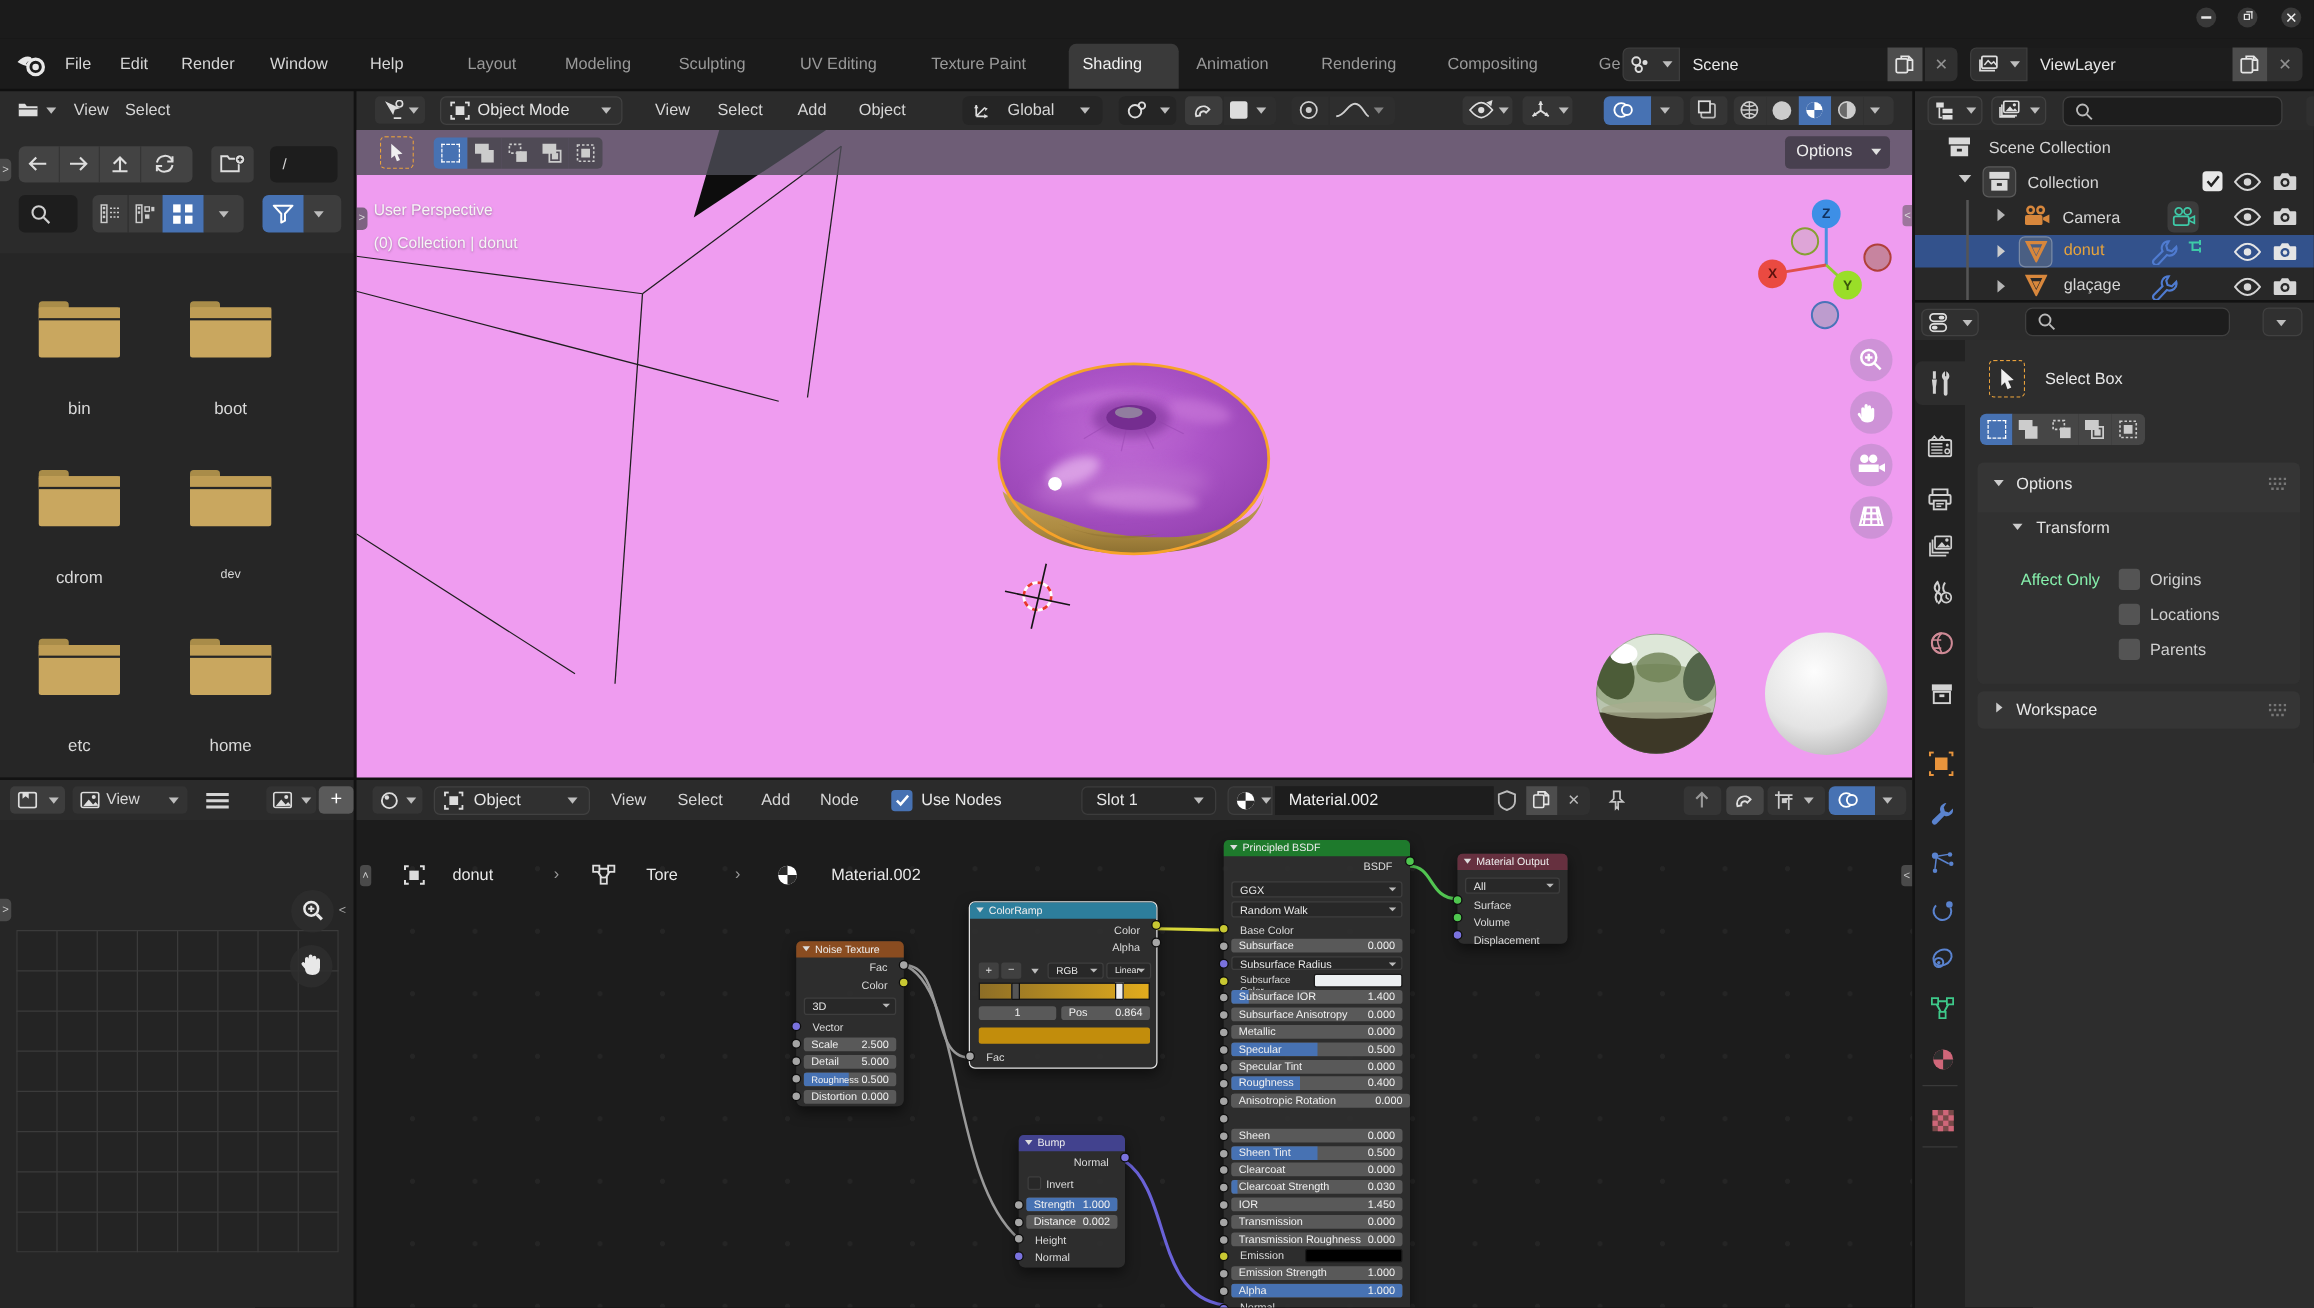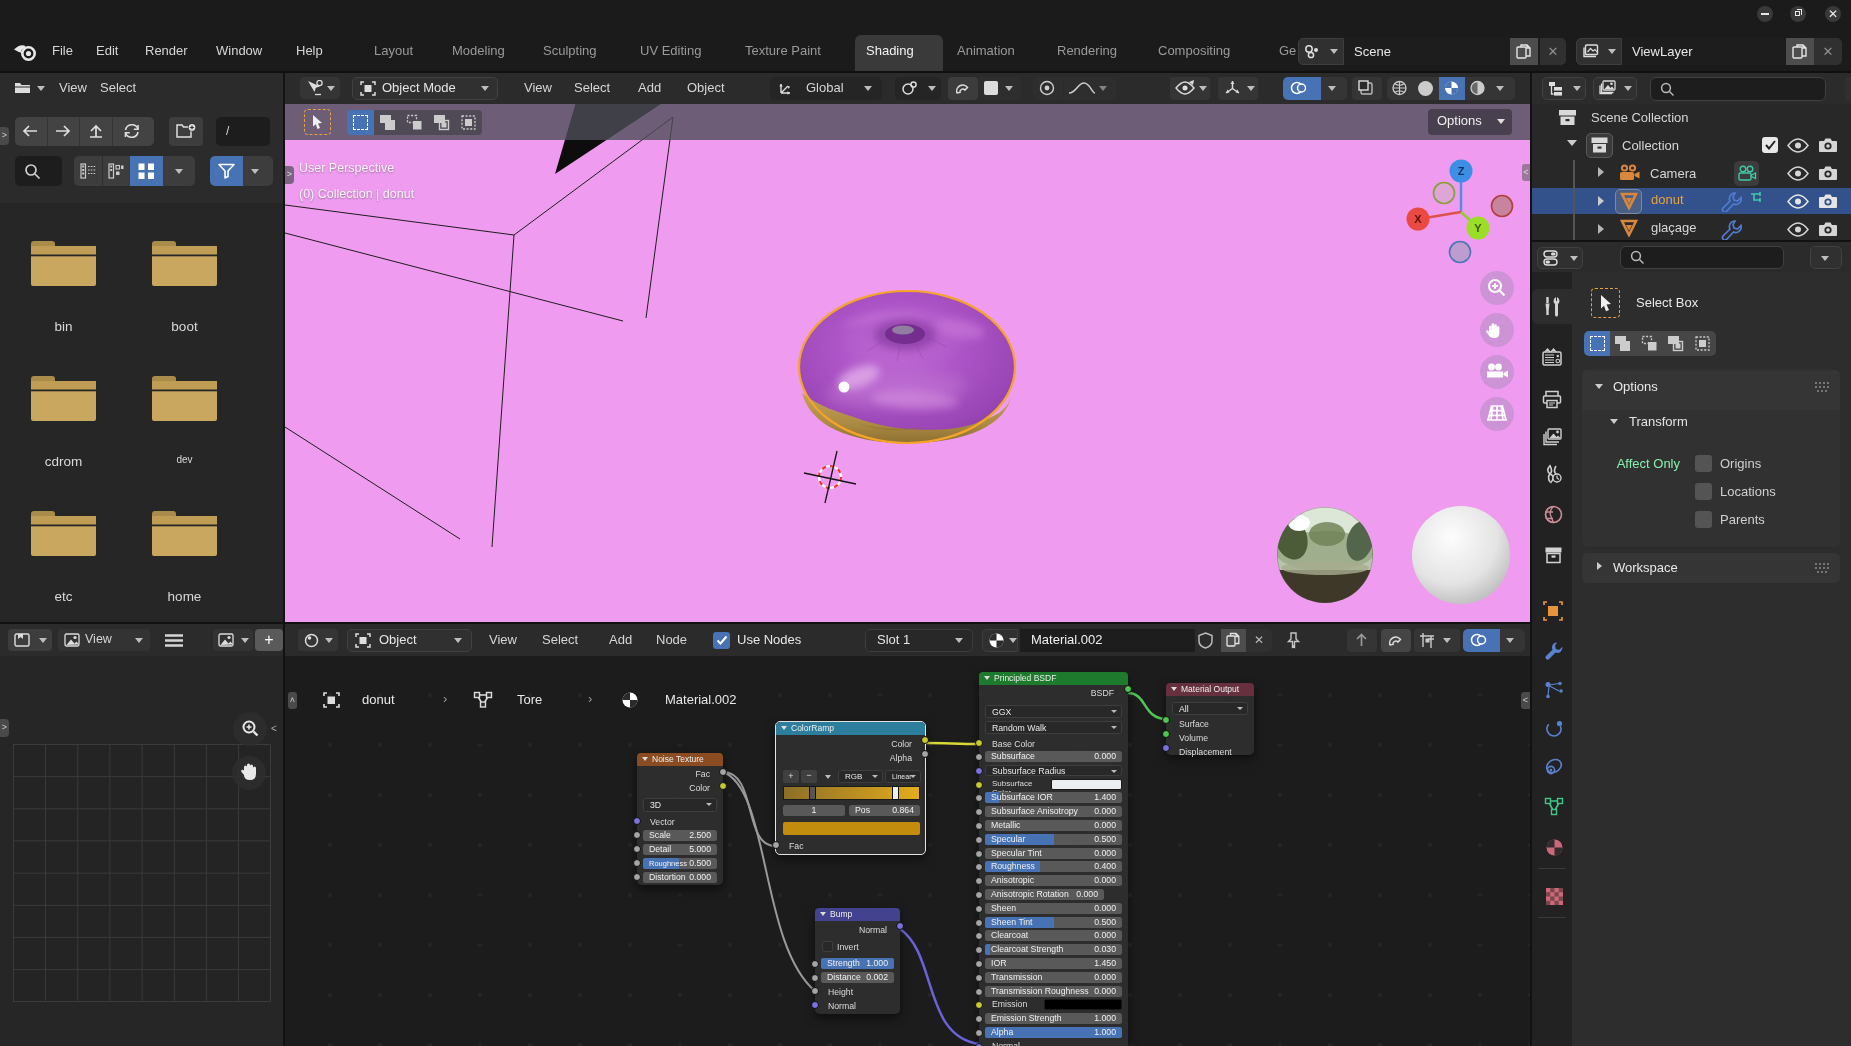--- a/index.html
+++ b/index.html
@@ -752,21 +752,21 @@
         </div>
 <div class="sl" style="position:absolute;left:6px;top:189.4px;width:137px">
           <i style="width:40%"></i>
           <b>Roughness</b>
           <s>0.400</s>
         </div>
 <div class="sl" style="position:absolute;left:6px;top:203.2px;width:137px">
           <b>Anisotropic</b>
           <s>0.000</s>
         </div>
-<div class="sl" style="position:absolute;left:6px;top:217.0px;width:119px">
+<div class="sl" style="position:absolute;left:6px;top:203px;width:143px">
           <b>Anisotropic Rotation</b>
           <s>0.000</s>
         </div>
 <div class="sl" style="position:absolute;left:6px;top:230.8px;width:137px">
           <b>Sheen</b>
           <s>0.000</s>
         </div>
 <div class="sl" style="position:absolute;left:6px;top:244.6px;width:137px">
           <i style="width:50%"></i>
           <b>Sheen Tint</b>

